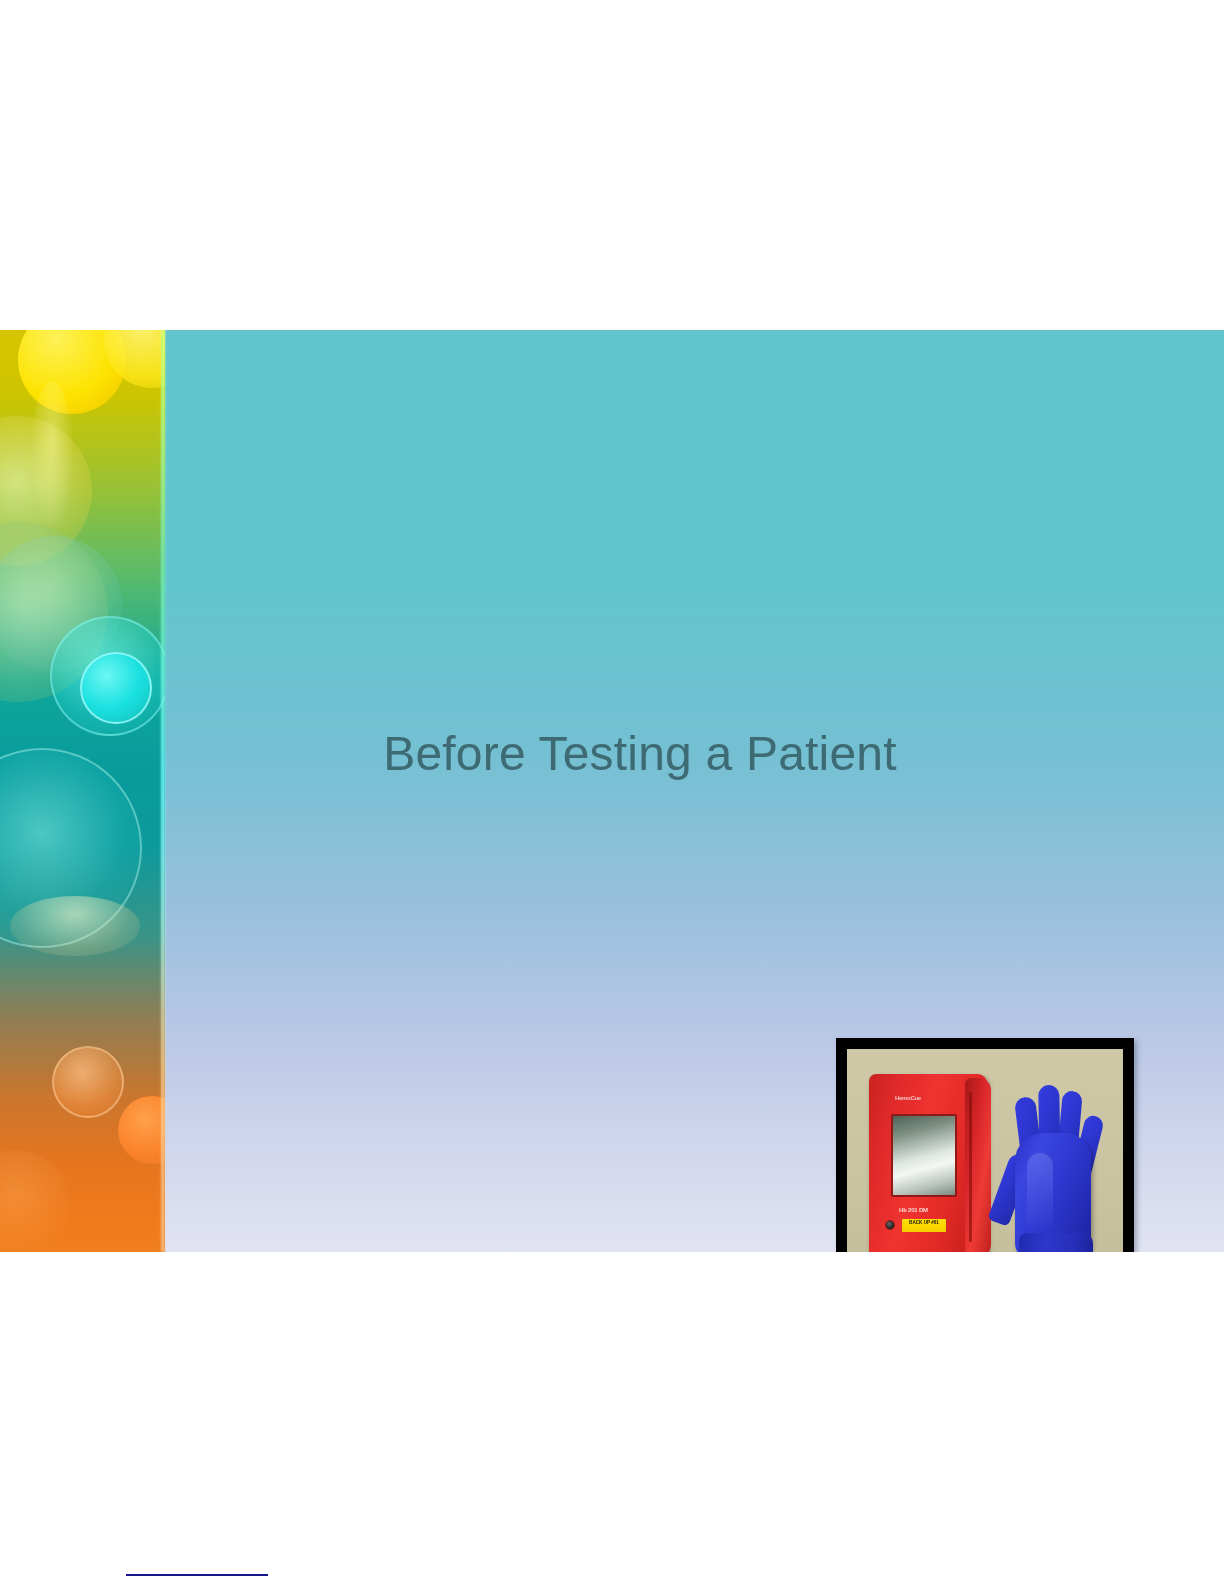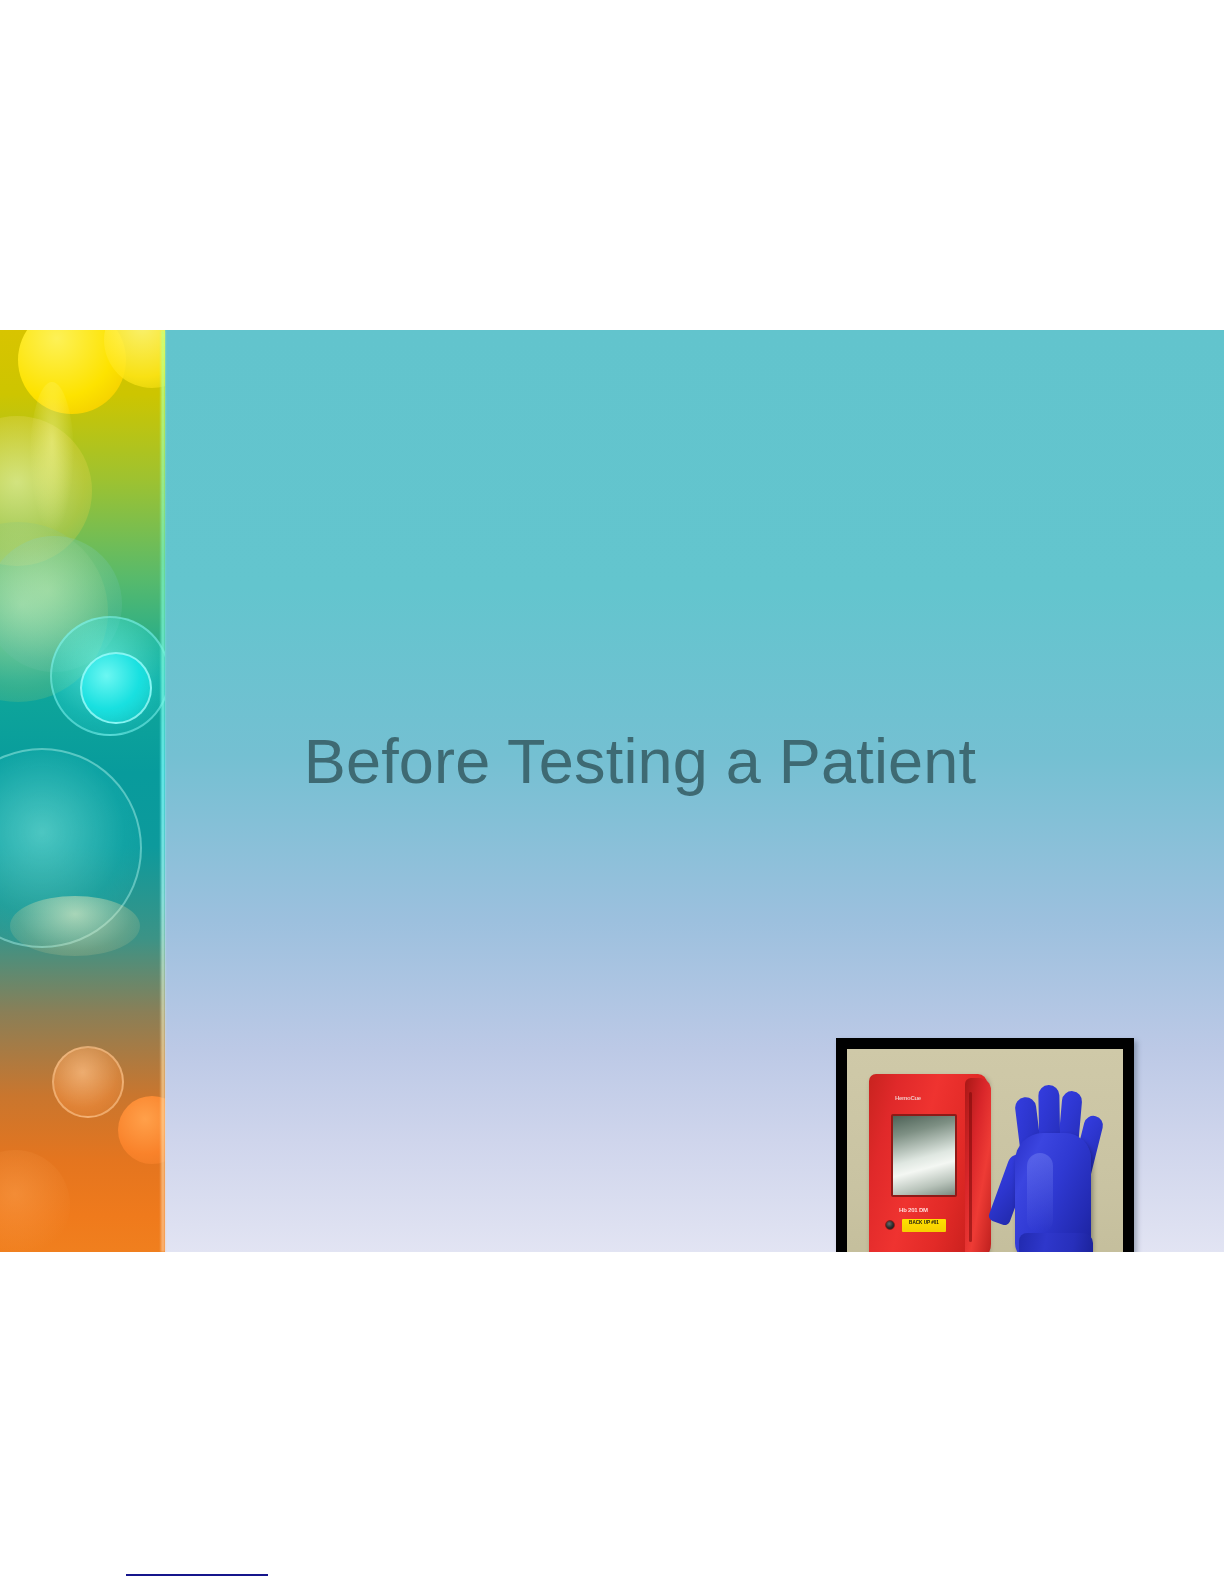--- a/index.html
+++ b/index.html
@@ -124,21 +124,21 @@
   }
 
   
   #title {
     position: absolute;
     left: 165px;
     top: 400px;
     width: 950px;
     text-align: center;
     color: #3e6a73;
-    font-size: 63px;
+    font-size: 48px;
     font-weight: 400;
     letter-spacing: .2px;
     line-height: 1;
     font-family: "Liberation Sans", sans-serif;
     white-space: nowrap;
   }
 
   
   #photo-frame {
     position: absolute;

